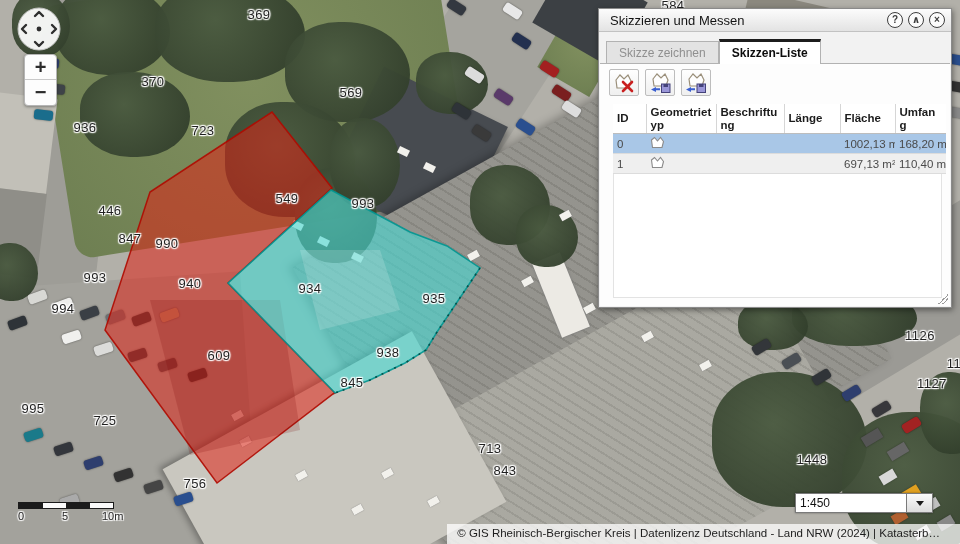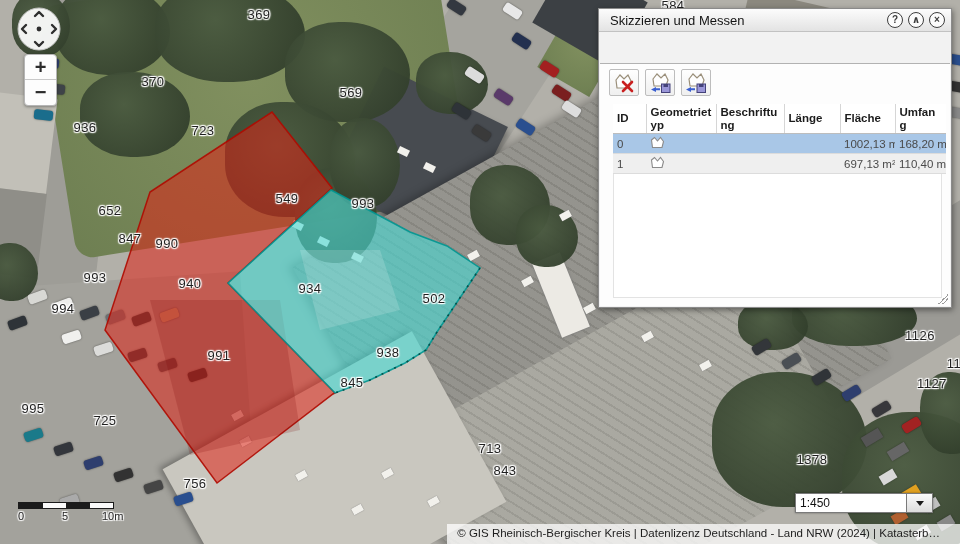--- a/index.html
+++ b/index.html
@@ -199,38 +199,38 @@
 
     <div id="parcel-labels">
         <span class="parcel-label" style="left: 259px; top: 14px;">369</span>
         <span class="parcel-label" style="left: 673px; top: 5px;">584</span>
         <span class="parcel-label" style="left: 153px; top: 81px;">370</span>
         <span class="parcel-label" style="left: 351px; top: 92px;">569</span>
         <span class="parcel-label" style="left: 85px; top: 127px;">936</span>
         <span class="parcel-label" style="left: 203px; top: 130px;">723</span>
         <span class="parcel-label" style="left: 287px; top: 198px;">549</span>
         <span class="parcel-label" style="left: 363px; top: 203px;">993</span>
-        <span class="parcel-label" style="left: 110px; top: 210px;">652</span>
+        <span class="parcel-label" style="left: 110px; top: 210px;">446</span>
         <span class="parcel-label" style="left: 130px; top: 238px;">847</span>
         <span class="parcel-label" style="left: 167px; top: 243px;">990</span>
         <span class="parcel-label" style="left: 95px; top: 277px;">993</span>
         <span class="parcel-label" style="left: 190px; top: 283px;">940</span>
         <span class="parcel-label" style="left: 306px; top: 288px; padding-left: 8px;">934</span>
-        <span class="parcel-label" style="left: 434px; top: 298px;">502</span>
+        <span class="parcel-label" style="left: 434px; top: 298px;">935</span>
         <span class="parcel-label" style="left: 63px; top: 308px;">994</span>
         <span class="parcel-label" style="left: 920px; top: 335px;">1126</span>
-        <span class="parcel-label" style="left: 219px; top: 355px;">991</span>
+        <span class="parcel-label" style="left: 219px; top: 355px;">609</span>
         <span class="parcel-label" style="left: 388px; top: 352px;">938</span>
         <span class="parcel-label" style="left: 954px; top: 363px;">11</span>
         <span class="parcel-label" style="left: 352px; top: 382px;">845</span>
         <span class="parcel-label" style="left: 932px; top: 383px;">1127</span>
         <span class="parcel-label" style="left: 33px; top: 408px;">995</span>
         <span class="parcel-label" style="left: 105px; top: 420px;">725</span>
         <span class="parcel-label" style="left: 490px; top: 448px;">713</span>
-        <span class="parcel-label" style="left: 812px; top: 459px;">1378</span>
+        <span class="parcel-label" style="left: 812px; top: 459px;">1448</span>
         <span class="parcel-label" style="left: 505px; top: 470px;">843</span>
         <span class="parcel-label" style="left: 195px; top: 483px;">756</span>
       </div>
   </div>
 
   <div id="pan-control">
     <svg width="46" height="46" viewBox="0 0 46 46">
       <circle cx="23" cy="23" r="21" fill="rgba(255,255,255,0.93)" stroke="#c5c5c5"></circle>
       <g stroke="#2e2e2e" stroke-width="2.4" fill="none" stroke-linecap="round" stroke-linejoin="round">
         <path d="M19 10 L23 6 L27 10"></path>
@@ -271,20 +271,24 @@
   <div id="attribution">© GIS Rheinisch-Bergischer Kreis | Datenlizenz Deutschland - Land NRW (2024) | Katasterb…</div>
 
   <div id="panel">
     <div id="panel-header">
       <div id="panel-title">Skizzieren und Messen</div>
       <div class="circle-btn">?</div>
       <div class="circle-btn">∧</div>
       <div class="circle-btn">×</div>
     </div>
 
+    <div id="tabbar">
+      <div class="tab inactive">Skizze zeichnen</div>
+      <div class="tab active">Skizzen-Liste</div>
+    </div>
 
     <div id="panel-content">
       <div class="table-backdrop"></div>
 
       <div id="sketch-toolbar" style="position:relative;">
         <div class="tool-btn">
           <svg width="22" height="20" viewBox="0 0 22 20">
             <path d="M3 7 L7 2 L11 6 L15 2 L18 8 L16 15 L4 15 Z" fill="#fefefe" stroke="#9a8f7a" stroke-width="1.2"></path>
             <path d="M10 9 L19 18 M19 9 L10 18" stroke="#c92020" stroke-width="2.6" stroke-linecap="round"></path>
           </svg>

